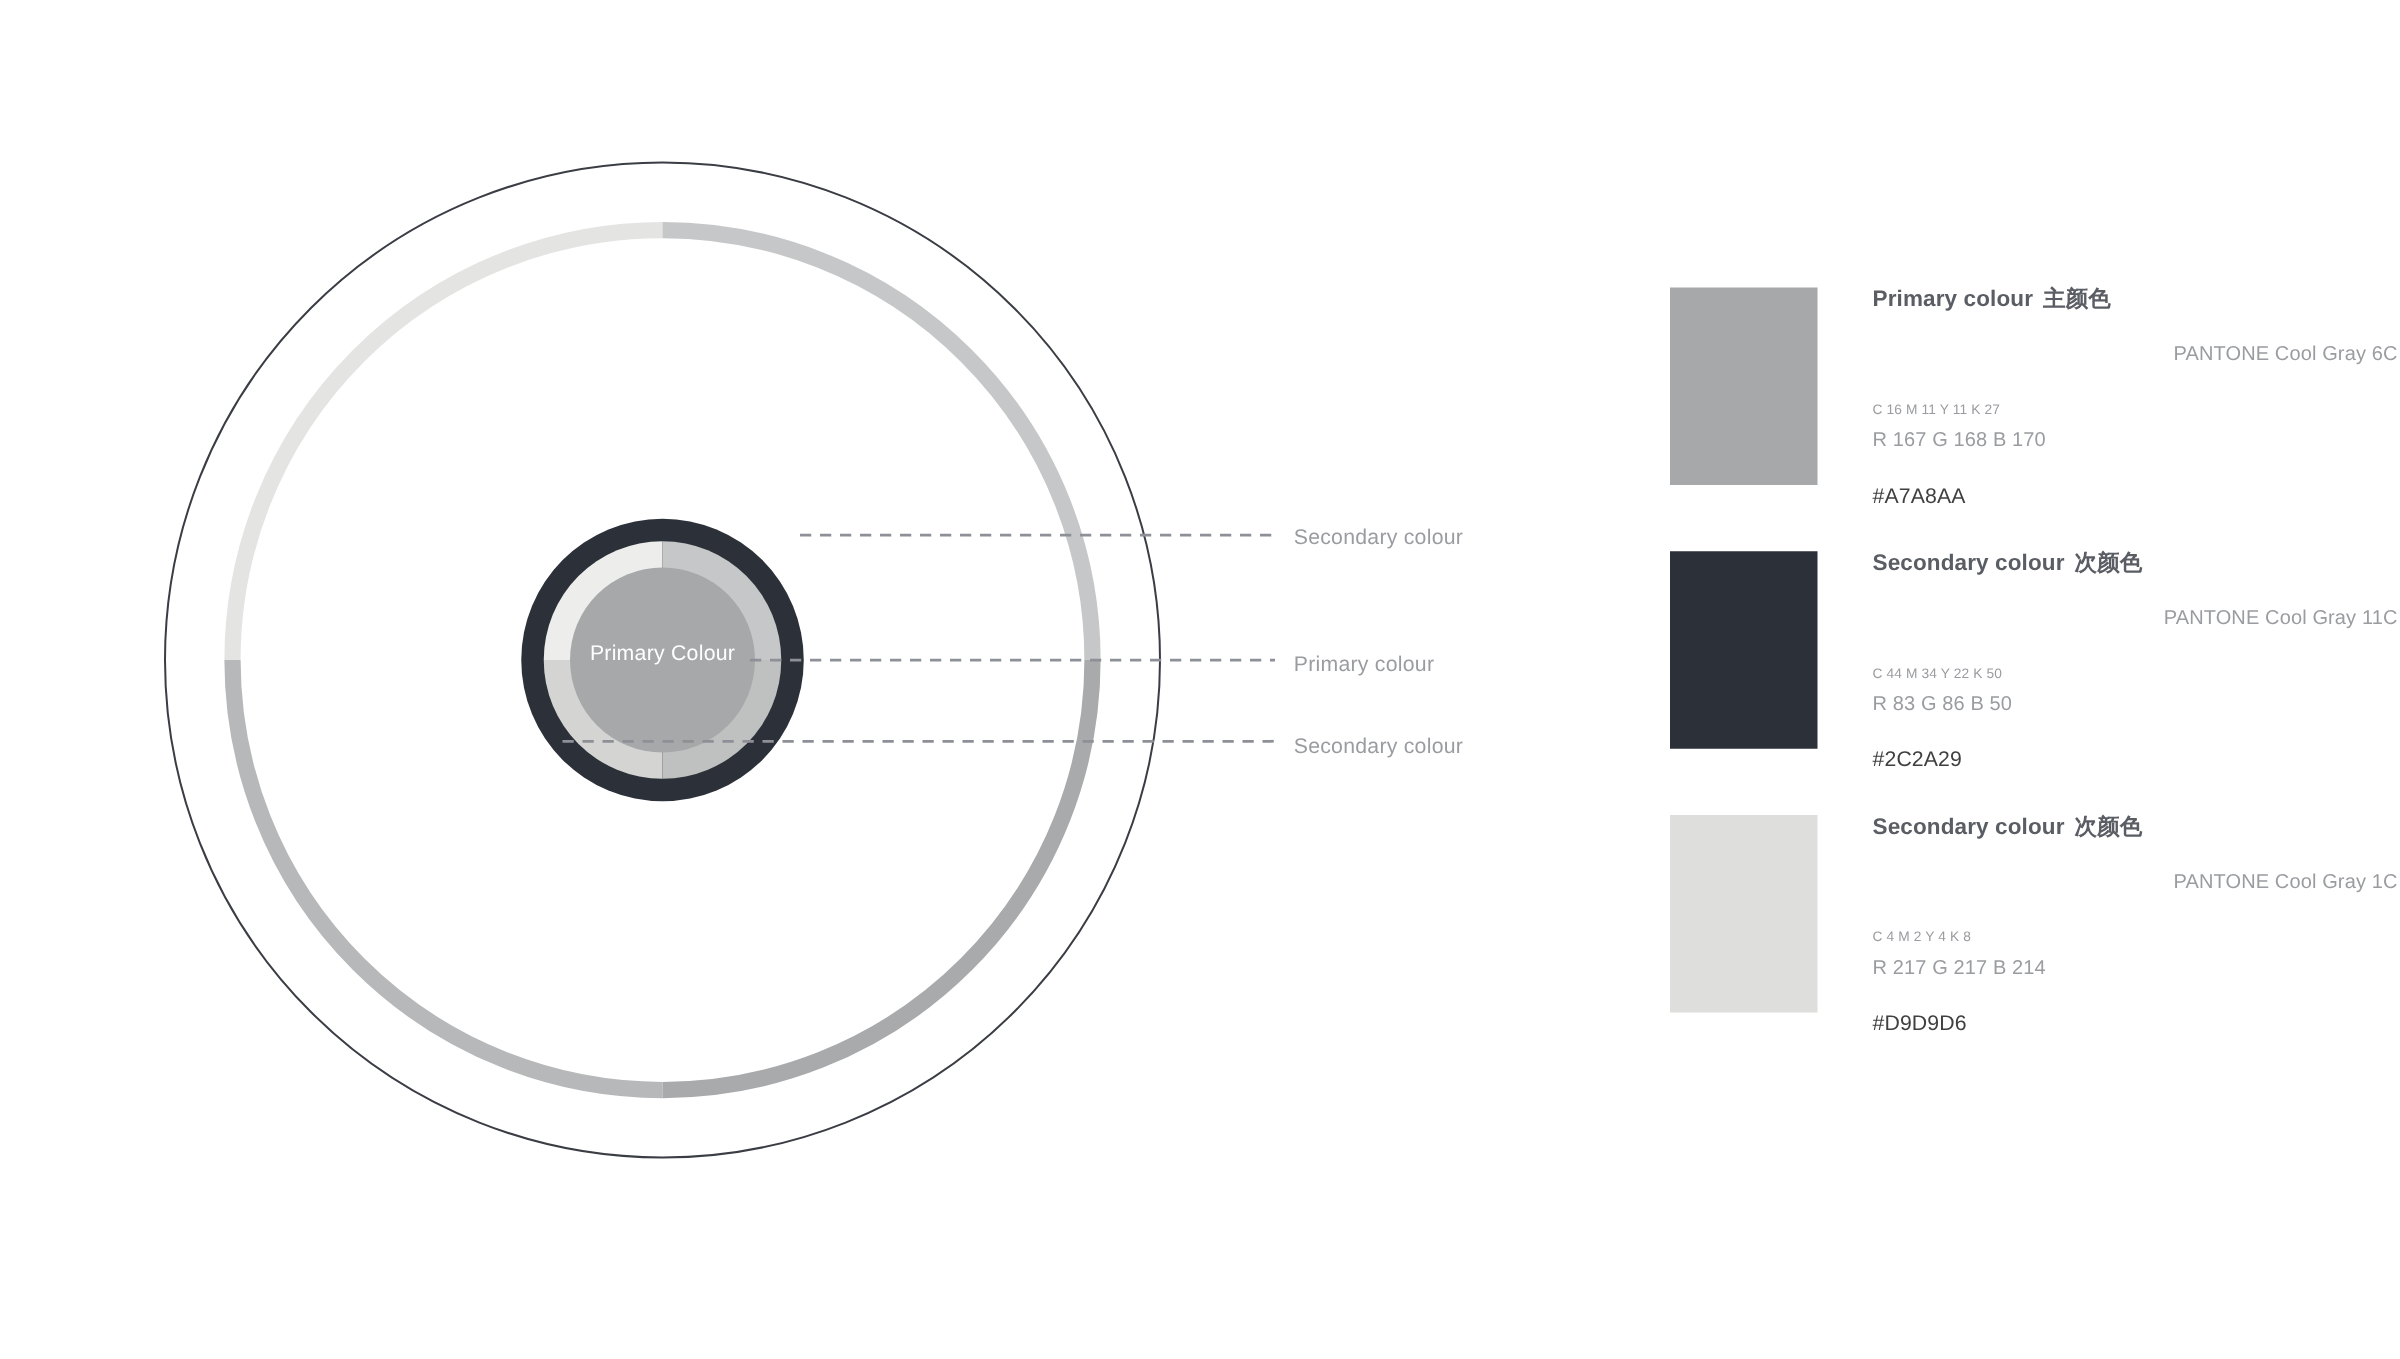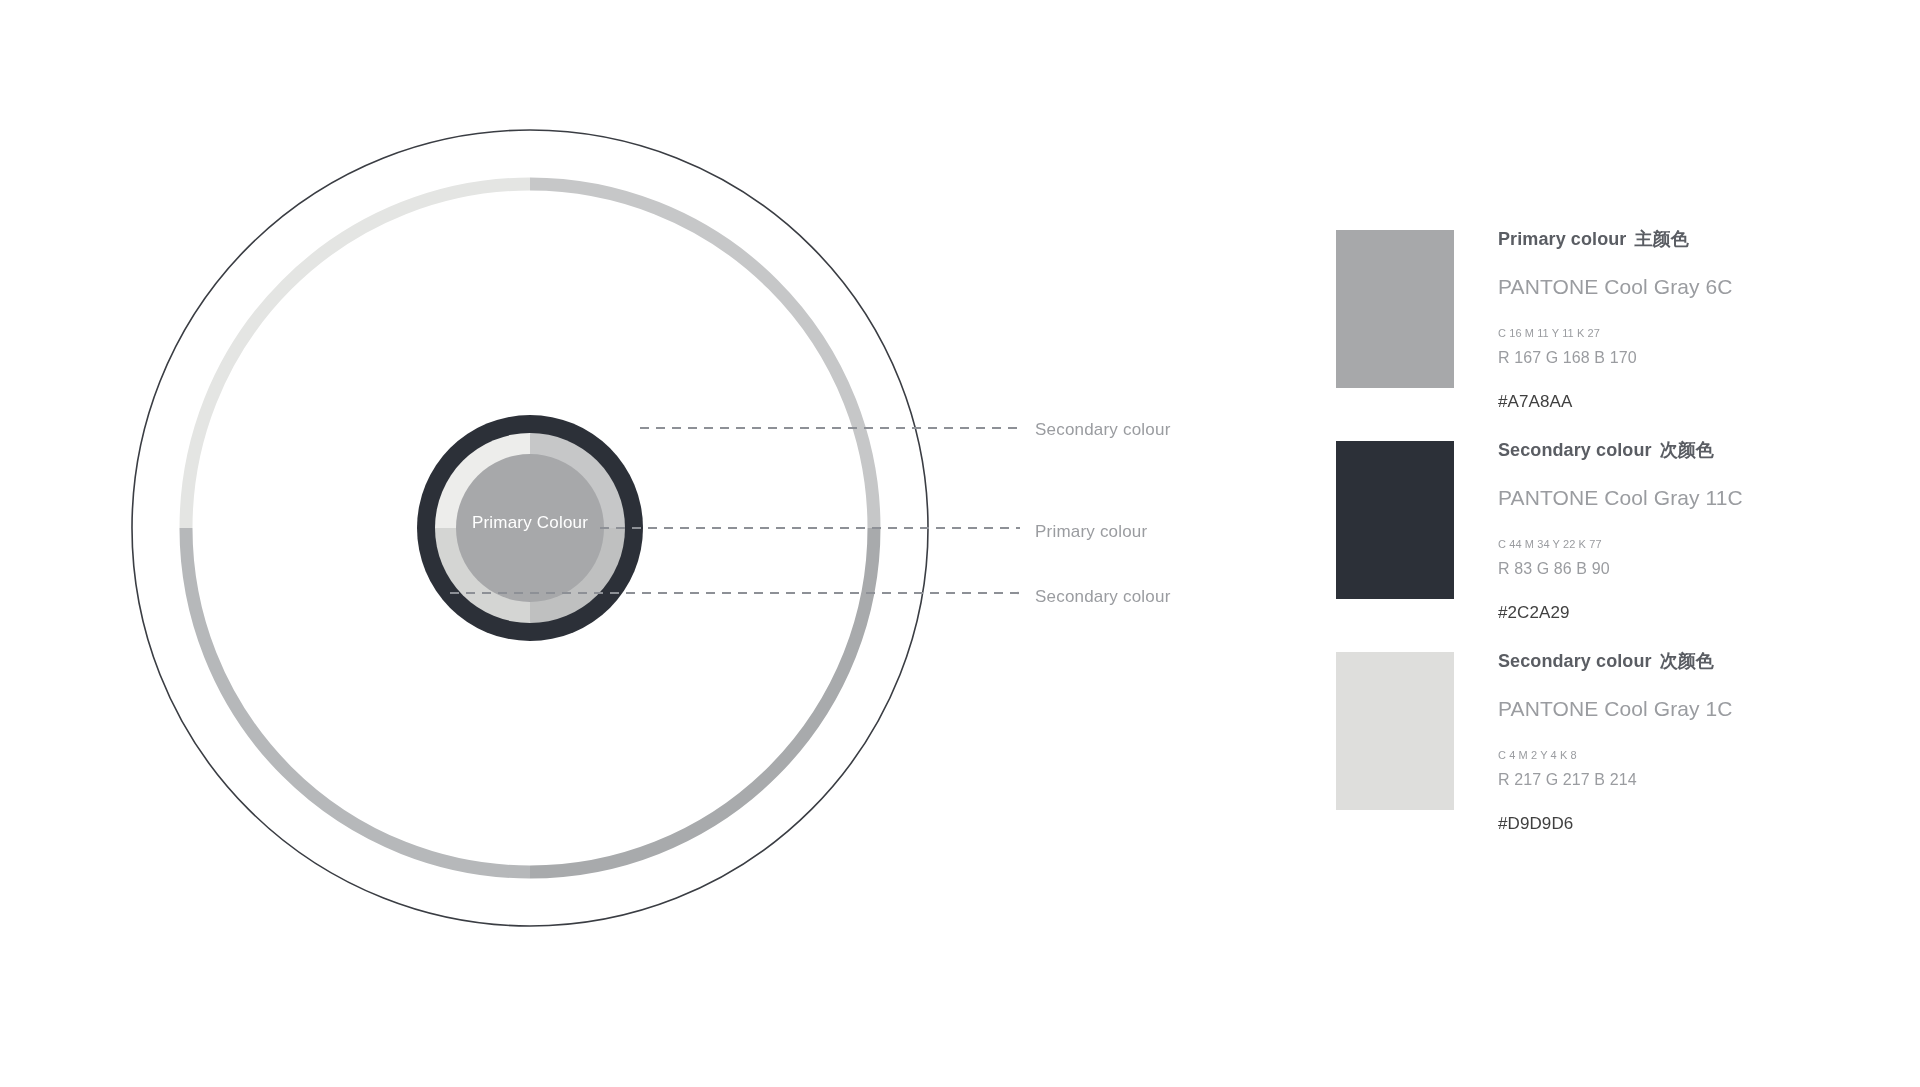--- a/index.html
+++ b/index.html
@@ -98,25 +98,26 @@
     line-height: 1;
     margin: 0 0 28px 0;
     letter-spacing: 0.1px;
   }
   .swatch-title .title-cn {
     font-weight: bold;
     margin-left: 8px;
     text-align: right;
   }
   .swatch-pantone {
-    font-size: 21px;
+    font-size: 16px;
     color: #9a9ca0;
     line-height: 1;
     margin: 0 0 27px 0;
     letter-spacing: 0.1px;
+    text-align: right;
   }
   .swatch-cmyk {
     font-size: 11px;
     color: #9a9ca0;
     line-height: 19px;
     margin: 0 0 5px 0;
     letter-spacing: 0.1px;
   }
   .swatch-rgb {
     font-size: 16px;
@@ -214,22 +215,22 @@
     </div>
   </div>
 
   <div class="swatch-entry" id="swatch-entry-1">
     <div class="swatch-chip" style="background-color: rgb(44, 48, 56);"></div>
     <div class="swatch-info">
       <div class="swatch-title">
         <span>Secondary colour</span><span class="title-cn">次颜色</span>
       </div>
       <div class="swatch-pantone">PANTONE Cool Gray 11C</div>
-      <div class="swatch-cmyk">C 44  M 34  Y 22  K 77</div>
-      <div class="swatch-rgb">R 83  G 86  B 90</div>
+      <div class="swatch-cmyk">C 44  M 34  Y 22  K 50</div>
+      <div class="swatch-rgb">R 83  G 86  B 50</div>
       <div class="swatch-hex">#2C2A29</div>
     </div>
   </div>
 
   <div class="swatch-entry" id="swatch-entry-2">
     <div class="swatch-chip" style="background-color: rgb(222, 222, 220);"></div>
     <div class="swatch-info">
       <div class="swatch-title">
         <span>Secondary colour</span><span class="title-cn">次颜色</span>
       </div>

